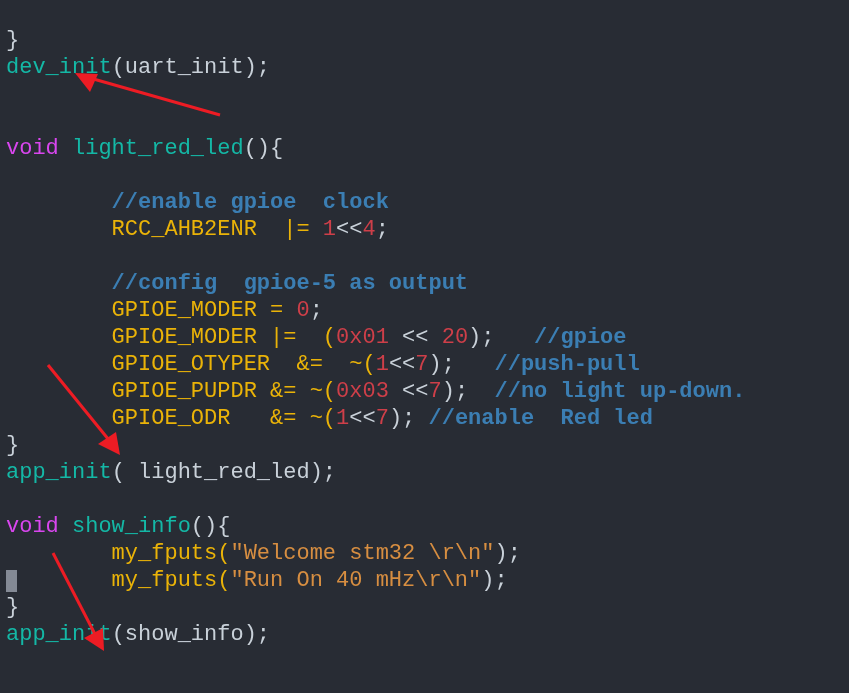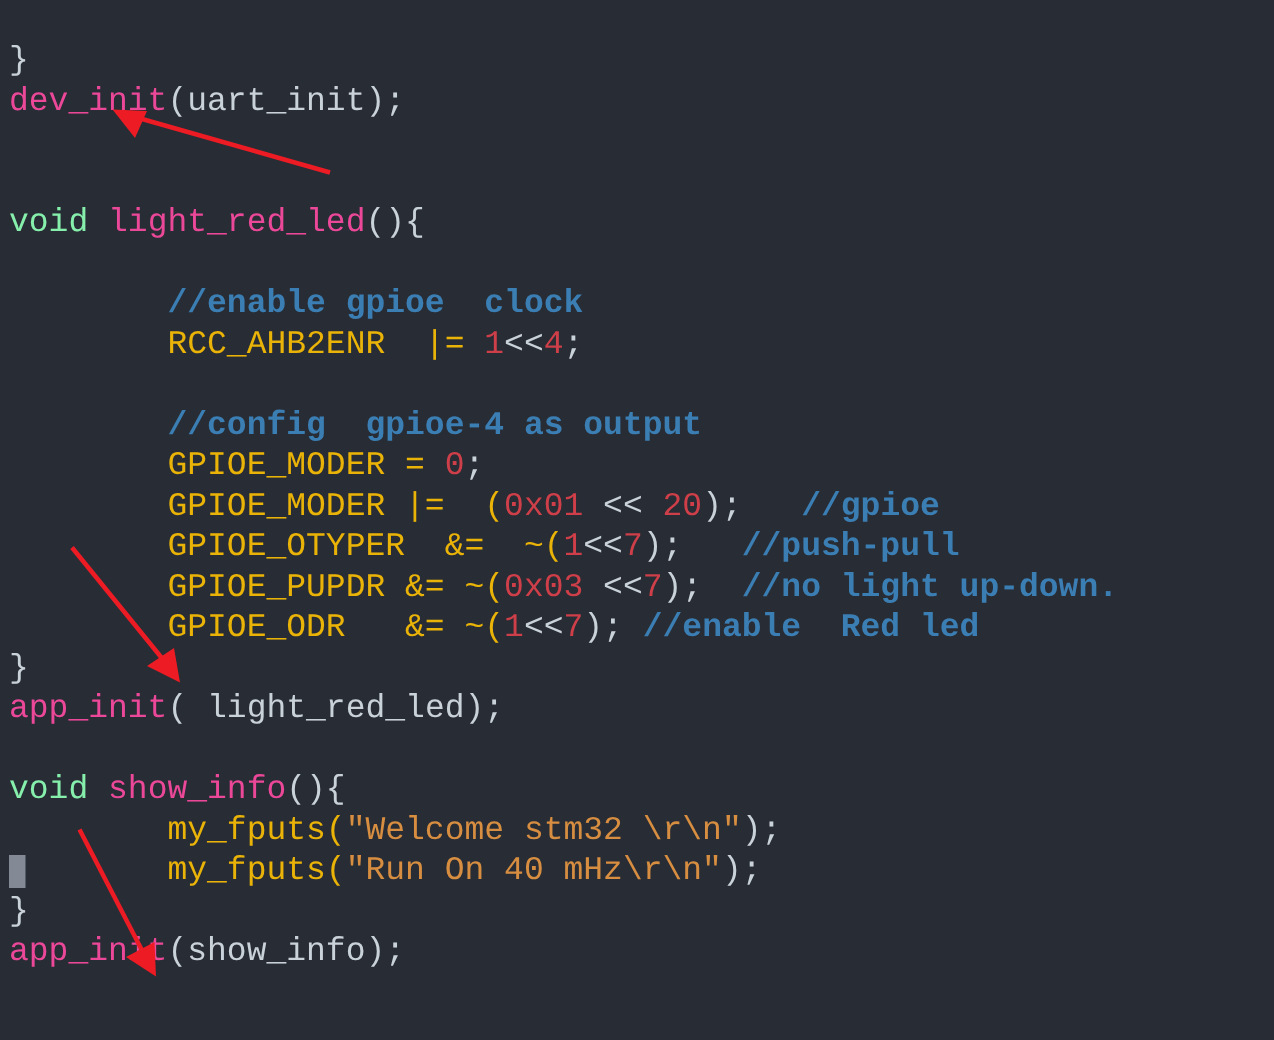--- a/index.html
+++ b/index.html
@@ -12,22 +12,22 @@
     line-height: 27px;
     color: #abb2bf;
     position: relative;
     overflow: hidden;
   }
   .code {
     white-space: pre;
     padding: 0 6px;
     position: relative;
   }
-  .kw   { color: #86efac; }
-  .fn   { color: #ec4899; }
+  .kw   { color: #d946ef; }
+  .fn   { color: #14b8a6; }
   .ident{ color: #eab308; }
   .punc { color: #c9d1d9; }
   .comm { color: #3b7eb3; font-weight: bold; }
   .num  { color: #ce3f49; }
   .str  { color: #d78e41; }
   .op   { color: #c9d1d9; }
   .cursor {
     position: absolute;
     background: #abb2bf;
     opacity: 0.7;
@@ -48,21 +48,21 @@
 <div class="code">
 <span class="punc">}</span>
 <span class="fn">dev_init</span><span class="punc">(uart_init);</span>
 <span></span>
 <span></span>
 <span class="kw">void</span><span> </span><span class="fn">light_red_led</span><span class="punc">(){</span>
 <span></span>
 <span class="comm">        //enable gpioe  clock</span>
 <span class="ident">        RCC_AHB2ENR  |= </span><span class="num">1</span><span class="op">&lt;&lt;</span><span class="num">4</span><span class="punc">;</span>
 <span></span>
-<span class="comm">        //config  gpioe-4 as output</span>
+<span class="comm">        //config  gpioe-5 as output</span>
 <span class="ident">        GPIOE_MODER = </span><span class="num">0</span><span class="punc">;</span>
 <span class="ident">        GPIOE_MODER |=  (</span><span class="num">0x01</span><span class="op"> &lt;&lt; </span><span class="num">20</span><span class="punc">);   </span><span class="comm">//gpioe</span>
 <span class="ident">        GPIOE_OTYPER  &amp;=  ~(</span><span class="num">1</span><span class="op">&lt;&lt;</span><span class="num">7</span><span class="punc">);   </span><span class="comm">//push-pull</span>
 <span class="ident">        GPIOE_PUPDR &amp;= ~(</span><span class="num">0x03</span><span class="op"> &lt;&lt;</span><span class="num">7</span><span class="punc">);  </span><span class="comm">//no light up-down.</span>
 <span class="ident">        GPIOE_ODR   &amp;= ~(</span><span class="num">1</span><span class="op">&lt;&lt;</span><span class="num">7</span><span class="punc">); </span><span class="comm">//enable  Red led</span>
 <span class="punc">}</span>
 <span class="fn">app_init</span><span class="punc">( light_red_led);</span>
 <span></span>
 <span class="kw">void</span><span> </span><span class="fn">show_info</span><span class="punc">(){</span>
 <span class="ident">        my_fputs(</span><span class="str">"Welcome stm32 \r\n"</span><span class="punc">);</span>

